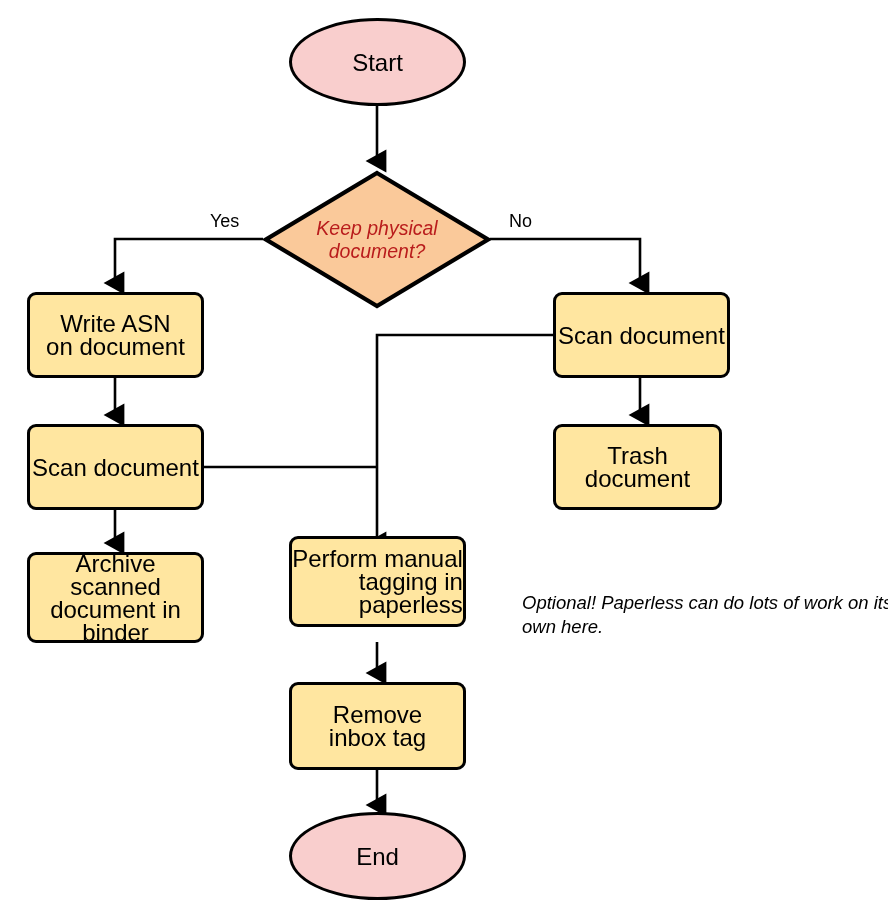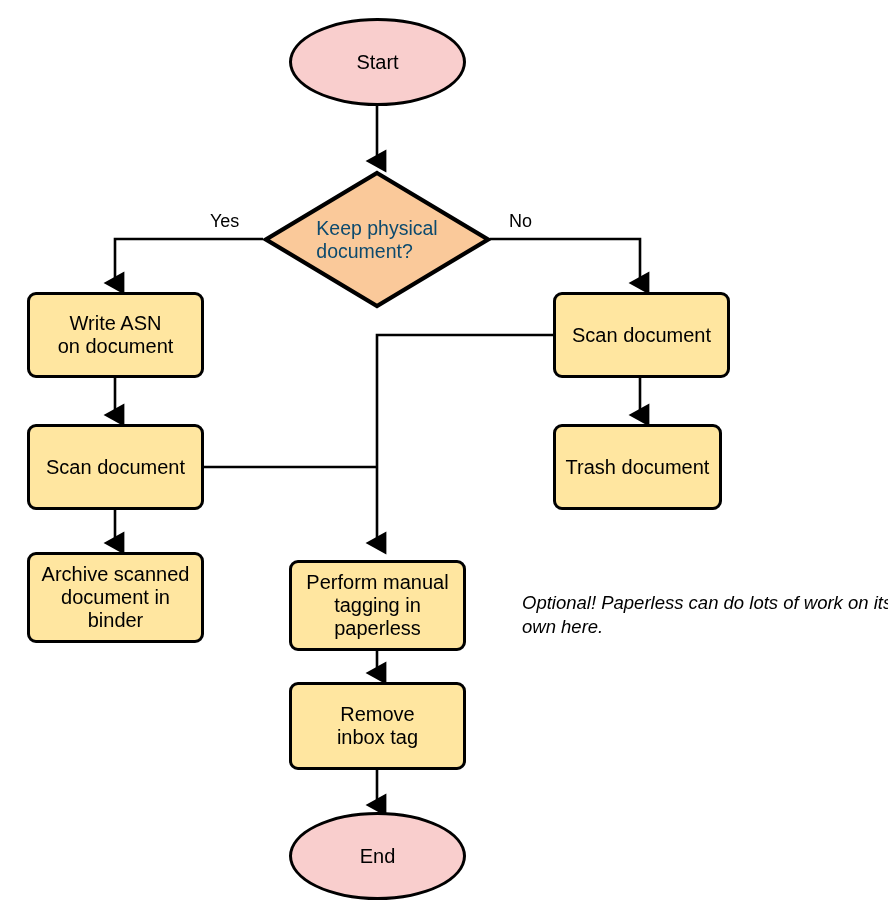--- a/index.html
+++ b/index.html
@@ -28,21 +28,21 @@
     pointer-events: none;
   }
   .node {
     position: absolute;
     box-sizing: border-box;
     display: flex;
     align-items: center;
     justify-content: center;
     text-align: center;
     color: #000000;
-    font-size: 20px;
+    font-size: 24px;
     line-height: 23px;
     letter-spacing: 0px;
   }
   .node-process {
     background: #ffe6a0;
     border: 3px solid #000000;
     border-radius: 9px;
   }
   .node-terminal {
     background: #f9cecd;
@@ -56,23 +56,25 @@
     justify-content: center;
   }
   .node-decision-wrap svg {
     position: absolute;
     left: 0;
     top: 0;
   }
   .node-decision-label {
     position: relative;
     z-index: 2;
-    color: #0c4a6e;
+    text-align: center;
+    color: #b91c1c;
     font-size: 19.5px;
     line-height: 23px;
+    font-style: italic;
   }
   .edge-label {
     position: absolute;
     color: #000000;
     font-size: 18px;
     line-height: 20px;
     white-space: nowrap;
   }
   .annotation {
     position: absolute;
@@ -155,21 +157,21 @@
   </div>
 
   <div class="node node-process" style="left:553px; top:292px; width:177px; height:86px;">
     <span>Scan document</span>
   </div>
 
   <div class="node node-process" style="left:553px; top:424px; width:169px; height:86px;">
     <span>Trash document</span>
   </div>
 
-  <div class="node node-process" style="left:289px; top:560px; width:177px; height:91px;">
+  <div class="node node-process" style="left:289px; top:536px; width:177px; height:91px;text-align:right;">
     <div>
       <div>Perform manual</div>
       <div>tagging in</div>
       <div>paperless</div>
     </div>
   </div>
 
   <div class="node node-process" style="left:289px; top:682px; width:177px; height:88px;">
     <div>
       <div>Remove</div>

